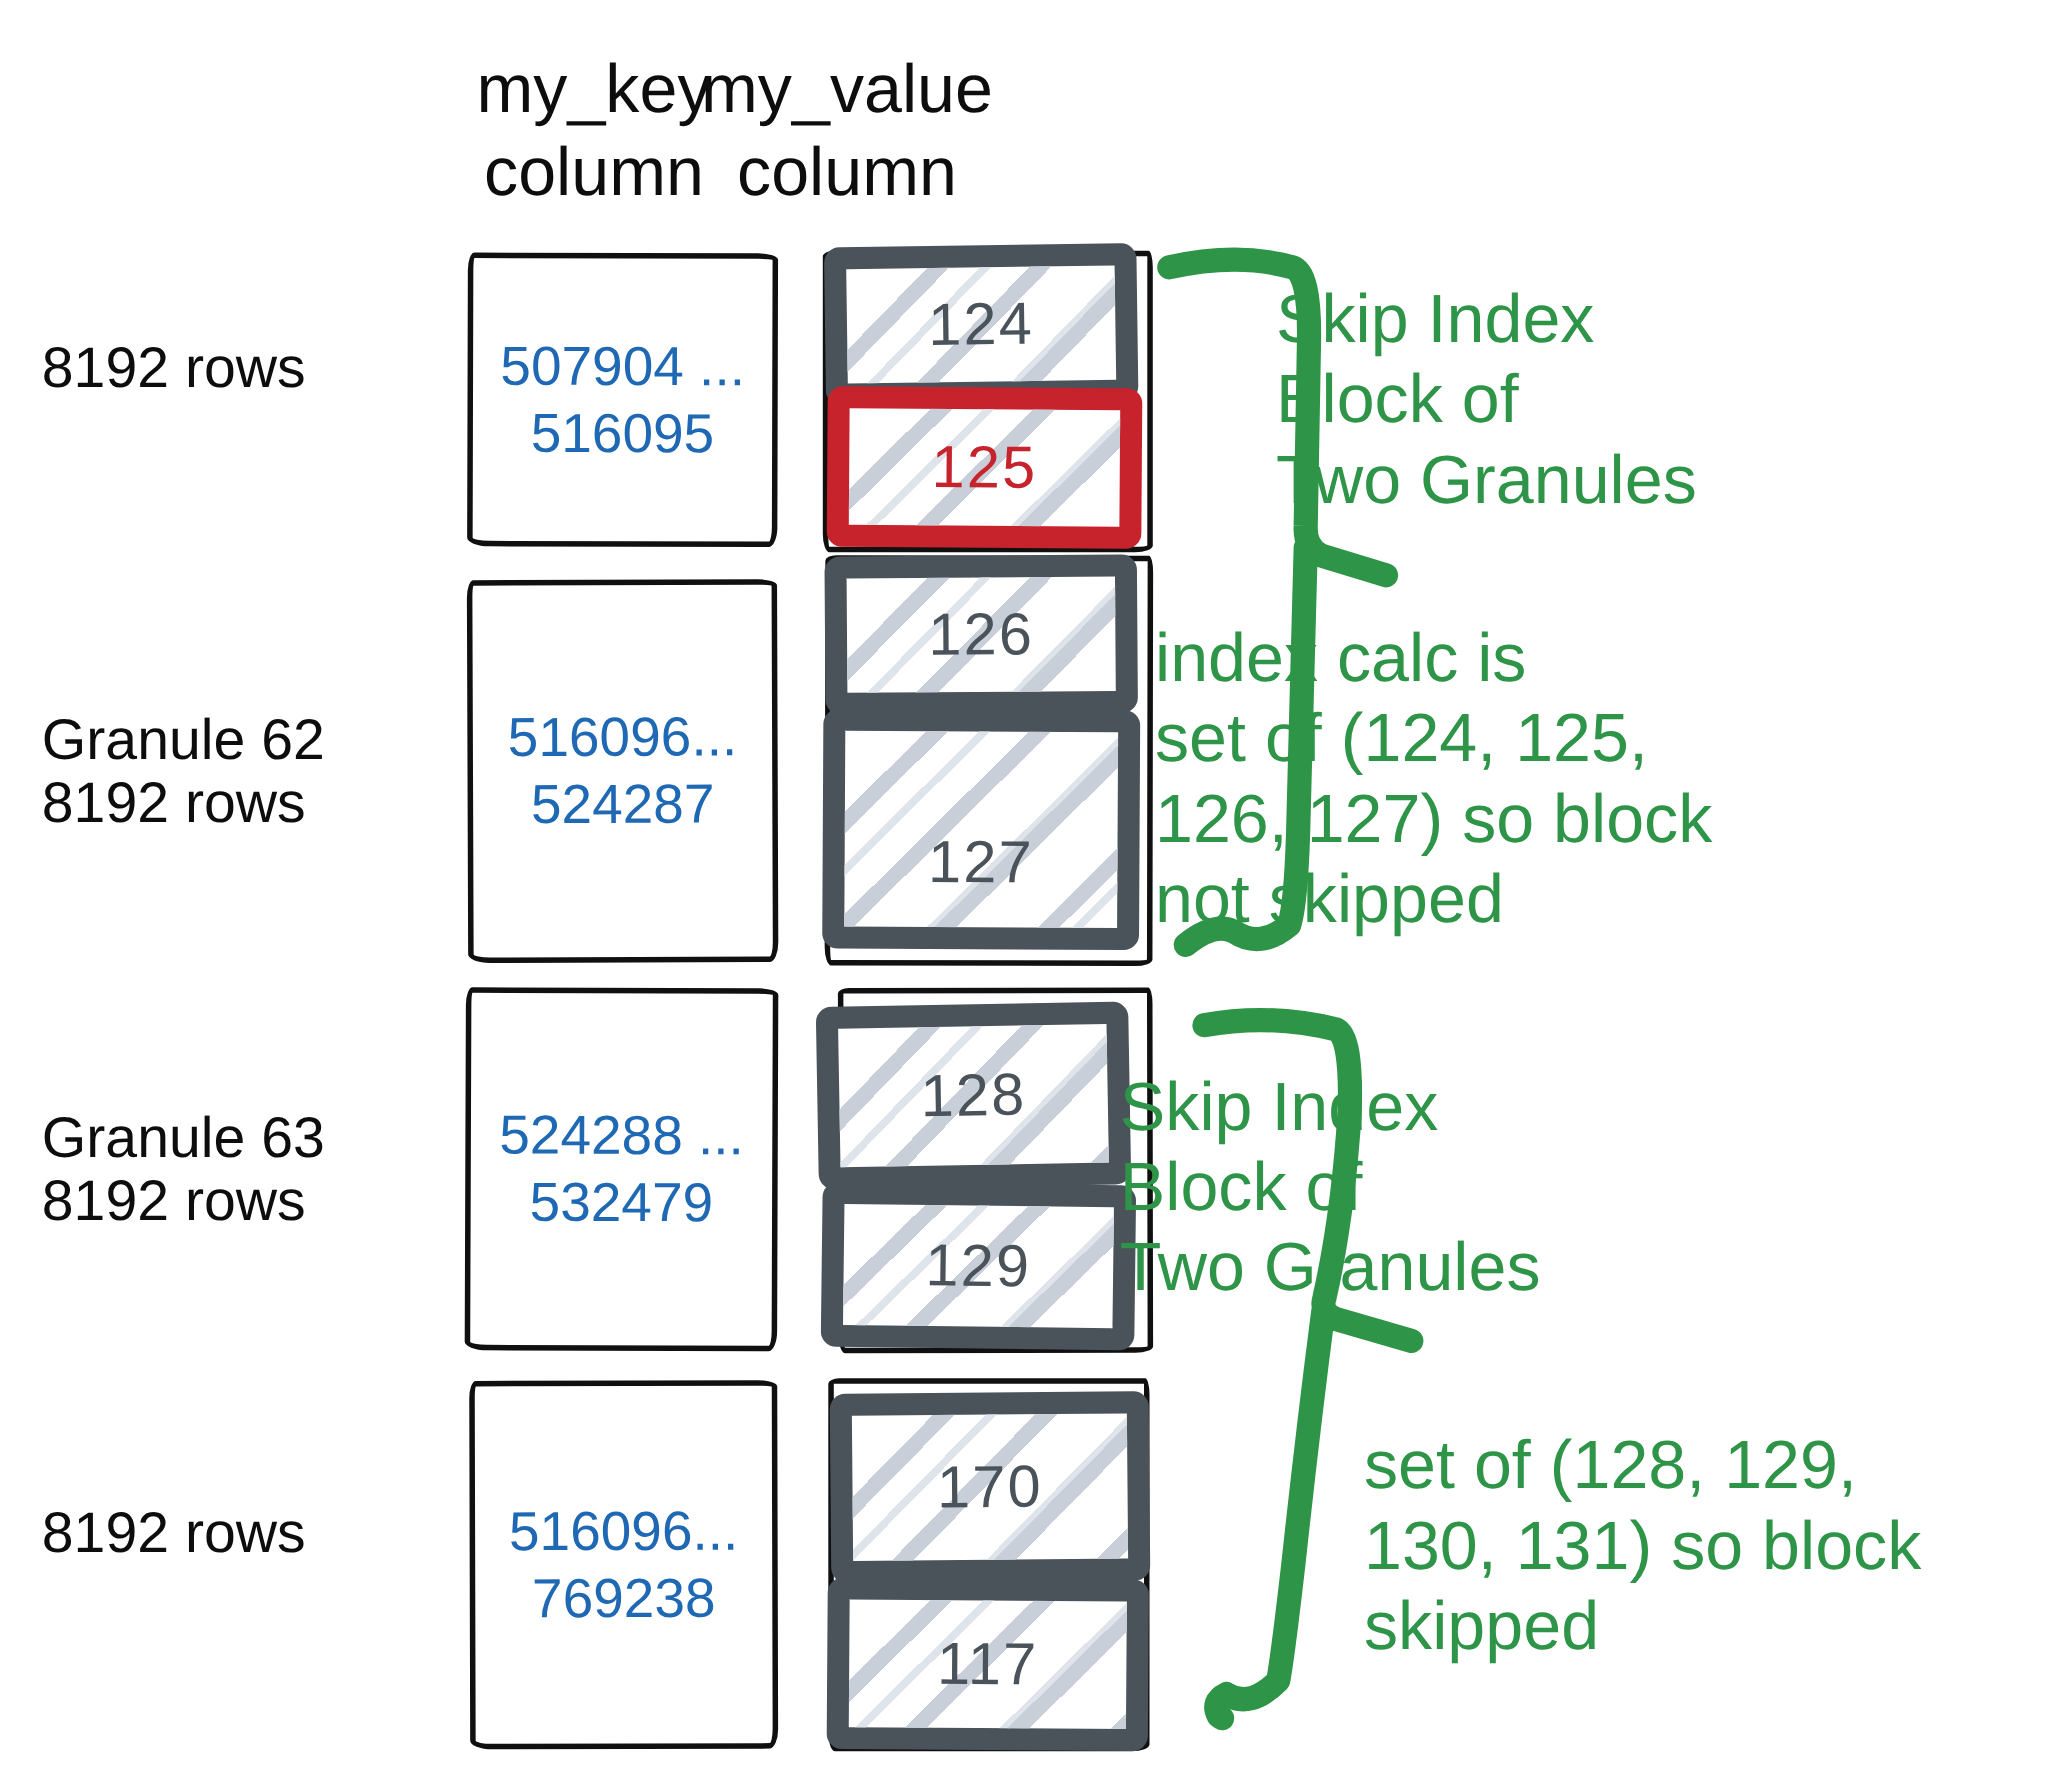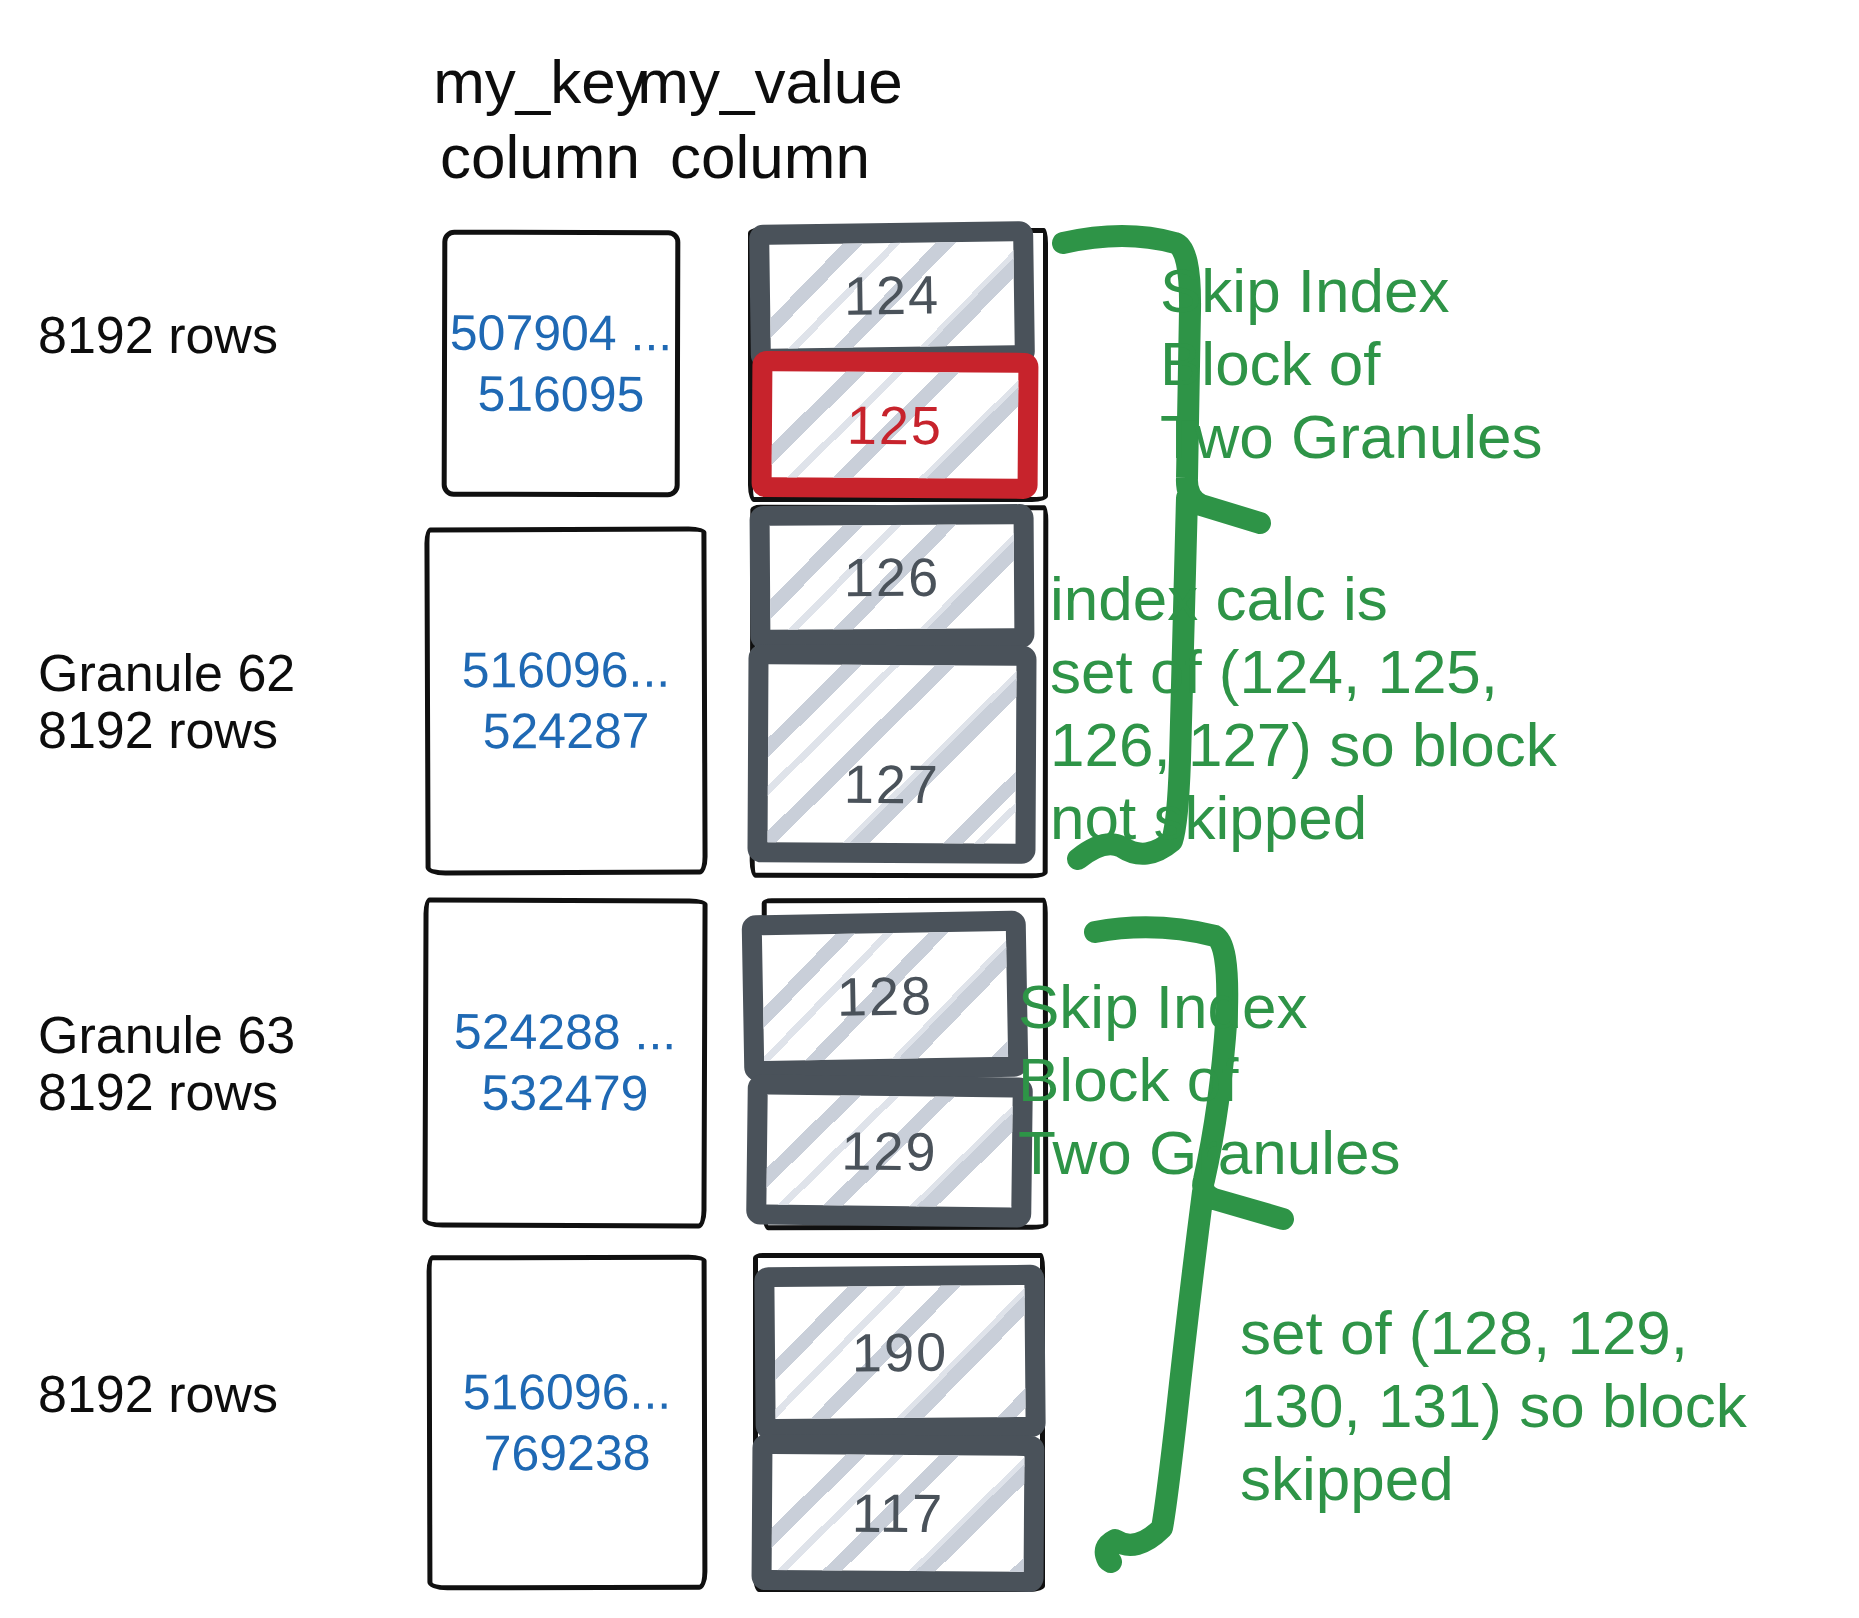--- a/index.html
+++ b/index.html
@@ -70,21 +70,21 @@
     <div>8192 rows</div>
   </div>
   <div class="glabel" style="top:1007px;">
     <div>Granule 63</div>
     <div>8192 rows</div>
   </div>
   <div class="glabel" style="top:1366px;">
     <div>8192 rows</div>
   </div>
 
-  <div class="kbox" style="left:442px;top:230px;width:238px;height:267px;transform:rotate(0.15deg);border-radius:12px;">
+  <div class="kbox" style="left:425px;top:230px;width:282px;height:267px;transform:rotate(0.15deg);">
     <div class="krange">
       <div>507904 ...</div>
       <div>516095</div>
     </div>
   </div>
   <div class="kbox" style="left:425px;top:527px;width:282px;height:348px;transform:rotate(-0.2deg);">
     <div class="krange">
       <div>516096...</div>
       <div>524287</div>
     </div>
@@ -126,21 +126,21 @@
   <div class="vblock" style="left:743px;top:913px;width:284px;height:166px;transform:rotate(-1deg);">
     <div class="hatch"></div>
     <div class="num">128</div>
   </div>
   <div class="vblock" style="left:747px;top:1076px;width:285px;height:150px;transform:rotate(0.7deg);">
     <div class="hatch"></div>
     <div class="num">129</div>
   </div>
   <div class="vblock" style="left:755px;top:1266px;width:290px;height:172px;transform:rotate(-0.5deg);">
     <div class="hatch"></div>
-    <div class="num">190</div>
+    <div class="num">170</div>
   </div>
   <div class="vblock" style="left:752px;top:1435px;width:292px;height:156px;transform:rotate(0.4deg);">
     <div class="hatch"></div>
     <div class="num">117</div>
   </div>
 
   <svg class="braces" viewBox="0 0 1859 1618">
     <path fill="none" stroke-width="22" stroke-linecap="round" stroke-linejoin="round" d="M1063 243 Q1125 229 1175 243 Q1191 248 1190 310 L1187 478
          Q1186 498 1201 505 L1260 523
          M1187 498 Q1183 650 1180 760 Q1178 822 1172 841

